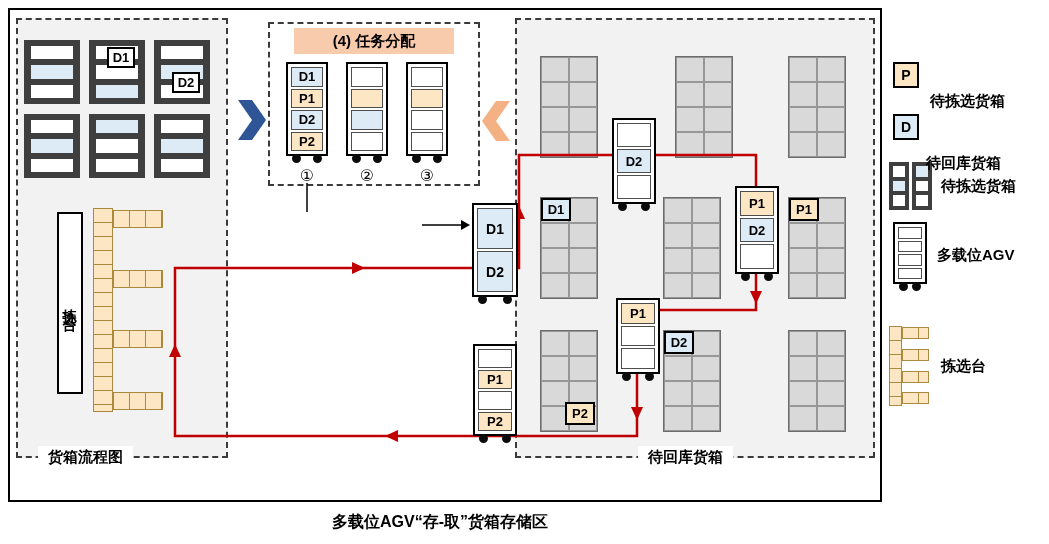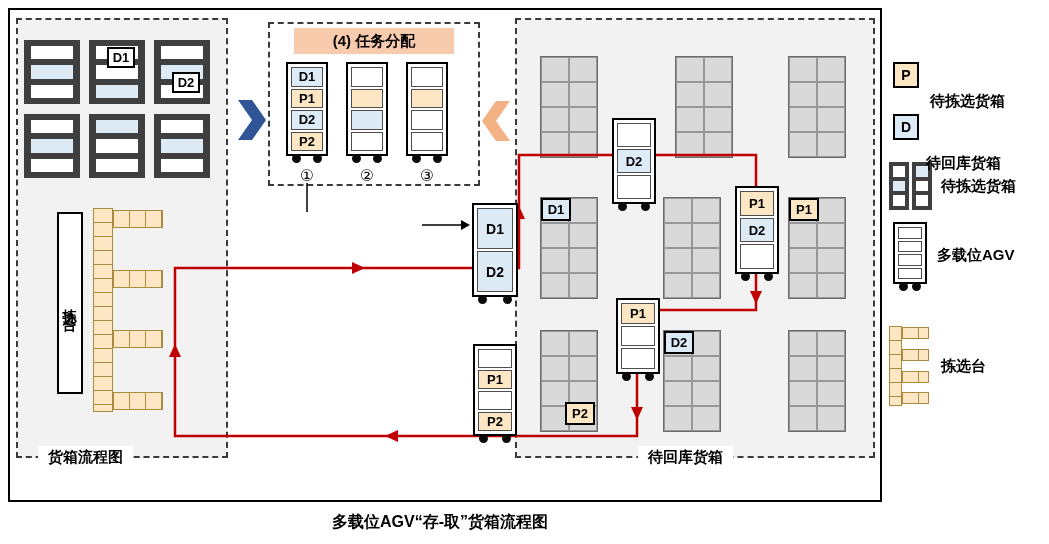--- a/index.html
+++ b/index.html
@@ -377,15 +377,15 @@
   </div>
   <div class="abs legtxt" style="left:937px;top:246px;">多载位AGV</div>
 
   <div class="abs comb-spine" style="left:889px;top:326px;width:13px;height:80px;"></div>
   <div class="abs comb-arm" style="left:902px;top:327px;width:27px;height:12px;"></div>
   <div class="abs comb-arm" style="left:902px;top:349px;width:27px;height:12px;"></div>
   <div class="abs comb-arm" style="left:902px;top:371px;width:27px;height:12px;"></div>
   <div class="abs comb-arm" style="left:902px;top:392px;width:27px;height:12px;"></div>
   <div class="abs legtxt" style="left:941px;top:357px;">拣选台</div>
 
-  <div class="abs title" style="left:0;top:512px;width:880px;">多载位AGV“存-取”货箱流程图</div>
+  <div class="abs title" style="left:0;top:512px;width:880px;">多载位AGV“存-取”货箱存储区</div>
 
 </div>
 
 </body></html>

